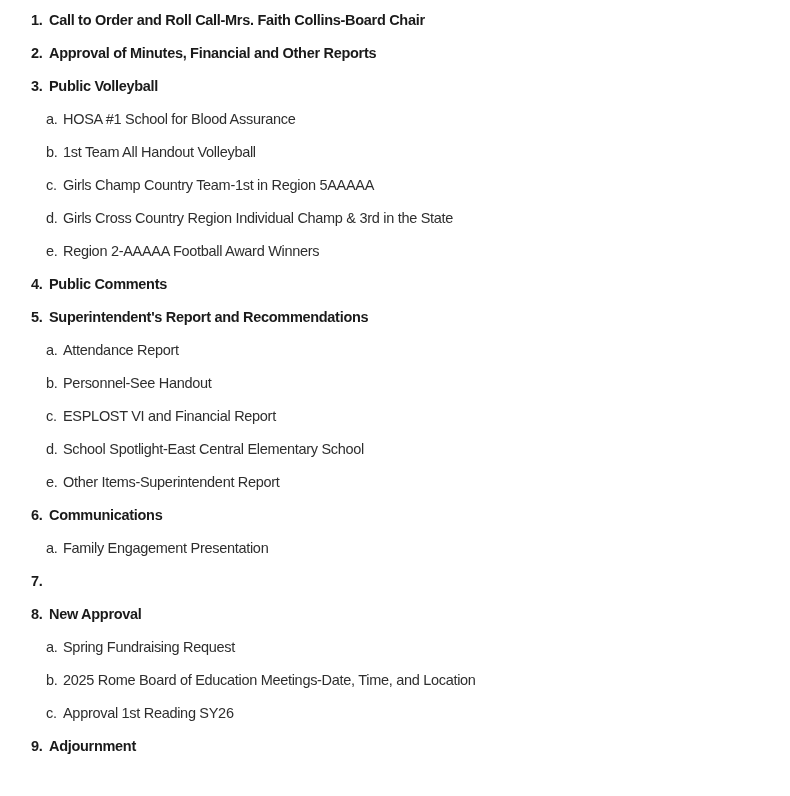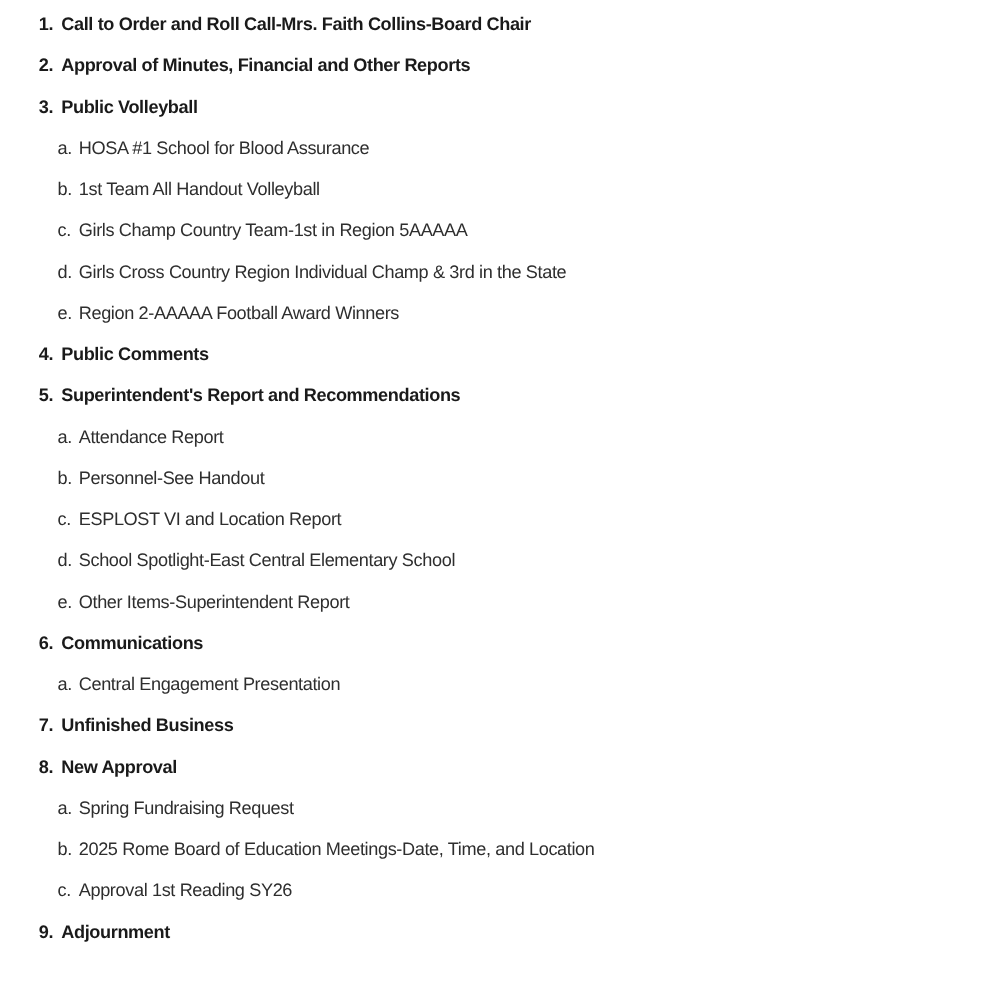--- a/index.html
+++ b/index.html
@@ -96,41 +96,40 @@
       <div class="row sub">
     <span class="marker">a.</span>
     <span class="label">Attendance Report</span>
   </div>
       <div class="row sub">
     <span class="marker">b.</span>
     <span class="label">Personnel-See Handout</span>
   </div>
       <div class="row sub">
     <span class="marker">c.</span>
-    <span class="label">ESPLOST VI and Location Report</span>
+    <span class="label">ESPLOST VI and Financial Report</span>
   </div>
       <div class="row sub">
     <span class="marker">d.</span>
     <span class="label">School Spotlight-East Central Elementary School</span>
   </div>
       <div class="row sub">
     <span class="marker">e.</span>
     <span class="label">Other Items-Superintendent Report</span>
   </div>
       <div class="row main">
     <span class="marker">6.</span>
     <span class="label">Communications</span>
   </div>
       <div class="row sub">
     <span class="marker">a.</span>
-    <span class="label">Central Engagement Presentation</span>
+    <span class="label">Family Engagement Presentation</span>
   </div>
       <div class="row main">
     <span class="marker">7.</span>
-    <span class="label">Unfinished Business</span>
   </div>
       <div class="row main">
     <span class="marker">8.</span>
     <span class="label">New Approval</span>
   </div>
       <div class="row sub">
     <span class="marker">a.</span>
     <span class="label">Spring Fundraising Request</span>
   </div>
       <div class="row sub">

